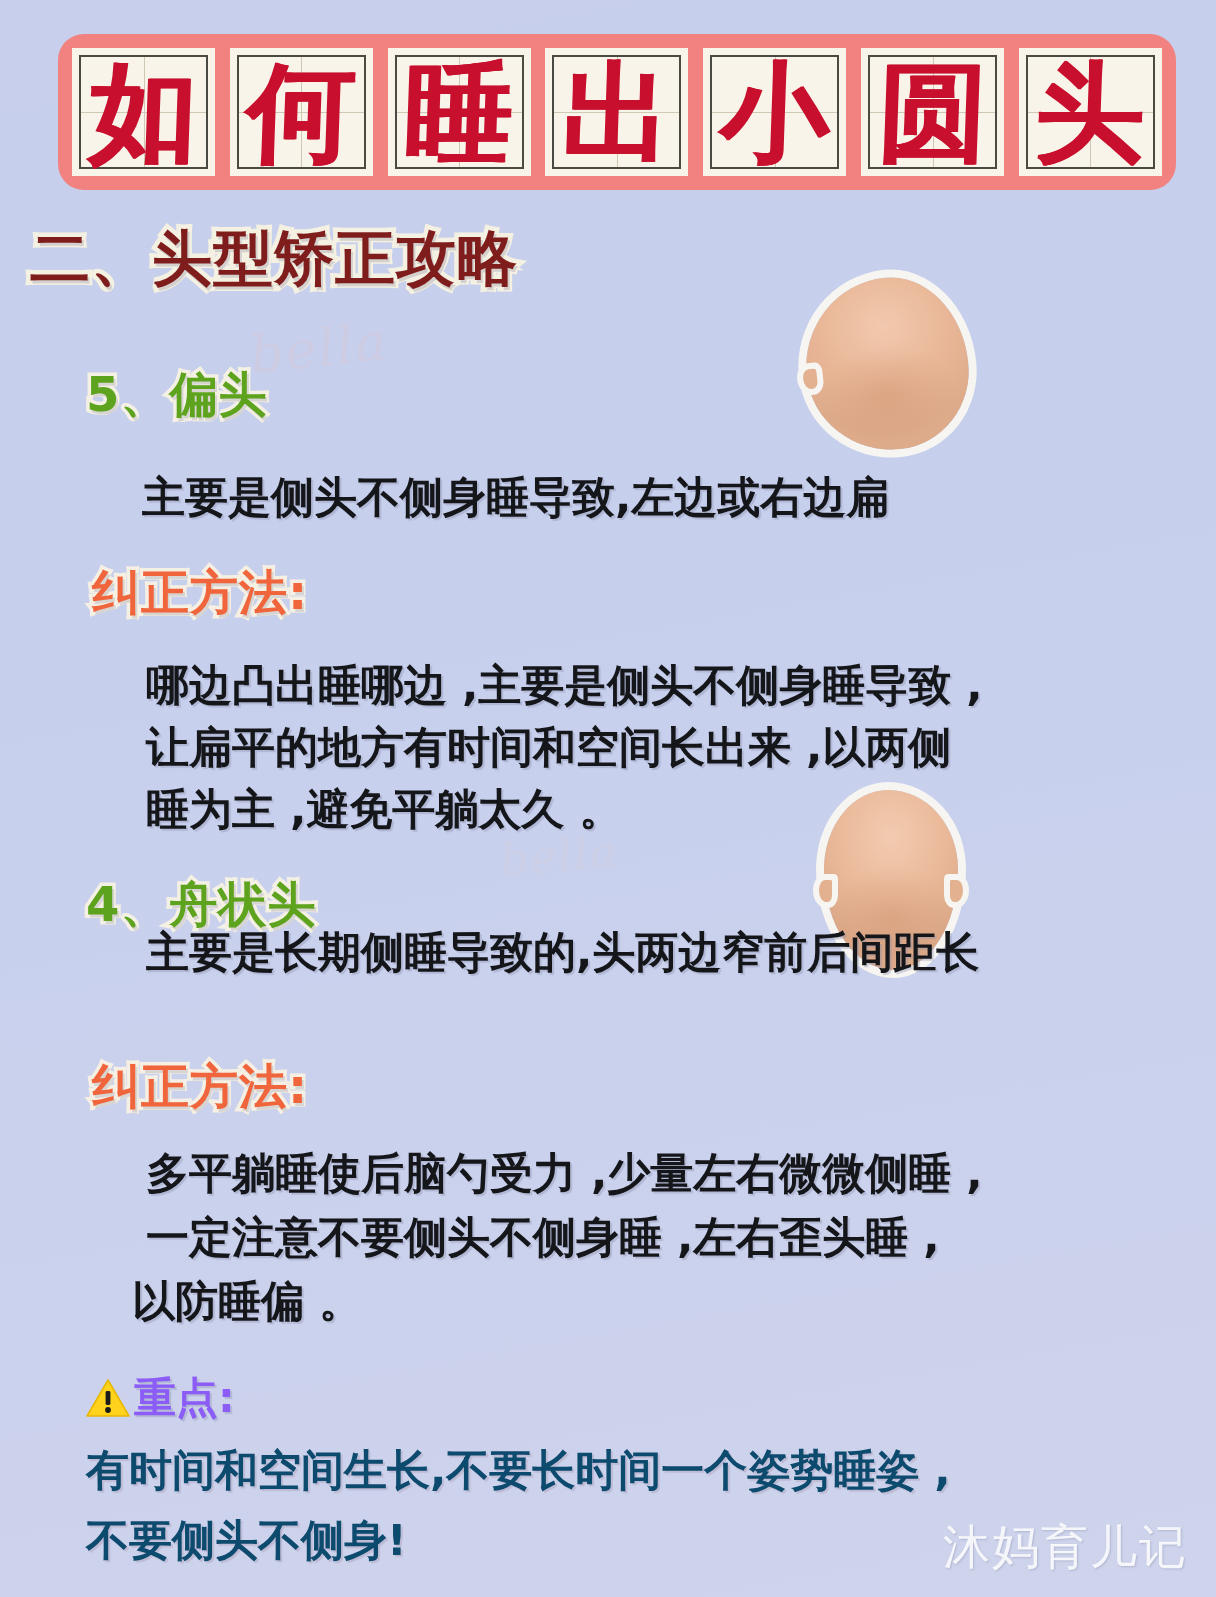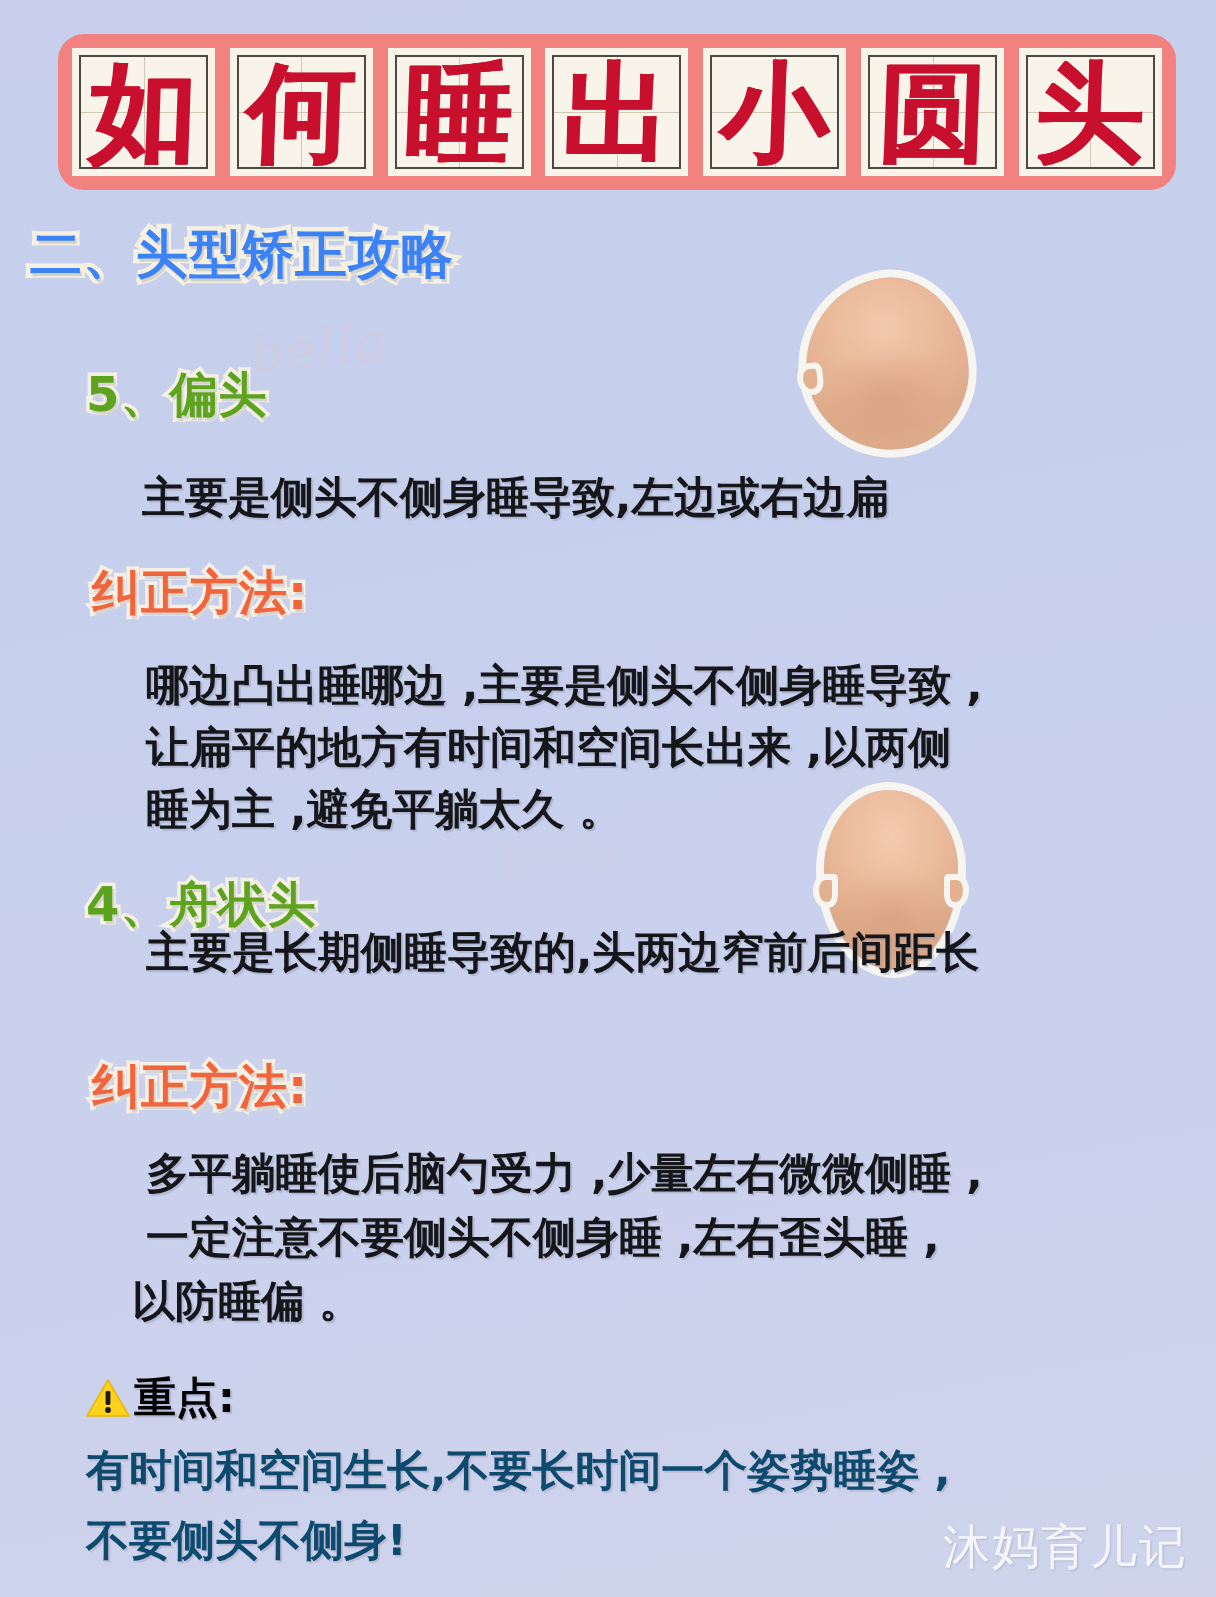--- a/index.html
+++ b/index.html
@@ -80,23 +80,23 @@
     text-shadow: 1px 0 0 #c8102e, -1px 0 0 #c8102e;
   }
 
   
   .section-head {
     position: absolute;
     left: 30px;
     top: 228px;
     font-family: "DejaVu Sans", "Liberation Sans", sans-serif;
     font-weight: bold;
-    font-size: 52px;
-    line-height: 1;
-    color: #3b82f6;
+    font-size: 60px;
+    line-height: 1;
+    color: #7f1d1d;
     letter-spacing: 1px;
     -webkit-text-stroke: 9px #f4f0e2;
     paint-order: stroke fill;
     text-shadow: 2px 3px 0 rgba(150,150,170,0.35);
   }
 
   
   .green-head {
     position: absolute;
     font-family: "DejaVu Sans", "Liberation Sans", sans-serif;
@@ -165,21 +165,21 @@
     width: 44px;
     height: 40px;
     flex: 0 0 auto;
     margin-right: 4px;
     position: relative;
   }
   .kp-label {
     font-family: "DejaVu Sans", "Liberation Sans", sans-serif;
     font-weight: bold;
     font-size: 42px;
-    color: #000000;
+    color: #8b5cf6;
     letter-spacing: 0;
     white-space: nowrap;
     text-shadow: 2px 2px 1px rgba(140,145,175,0.40);
   }
   .kp-red {
     font-family: "DejaVu Sans", "Liberation Sans", sans-serif;
     font-weight: bold;
     font-size: 42px;
     color: #e0203f;
     letter-spacing: 0;

